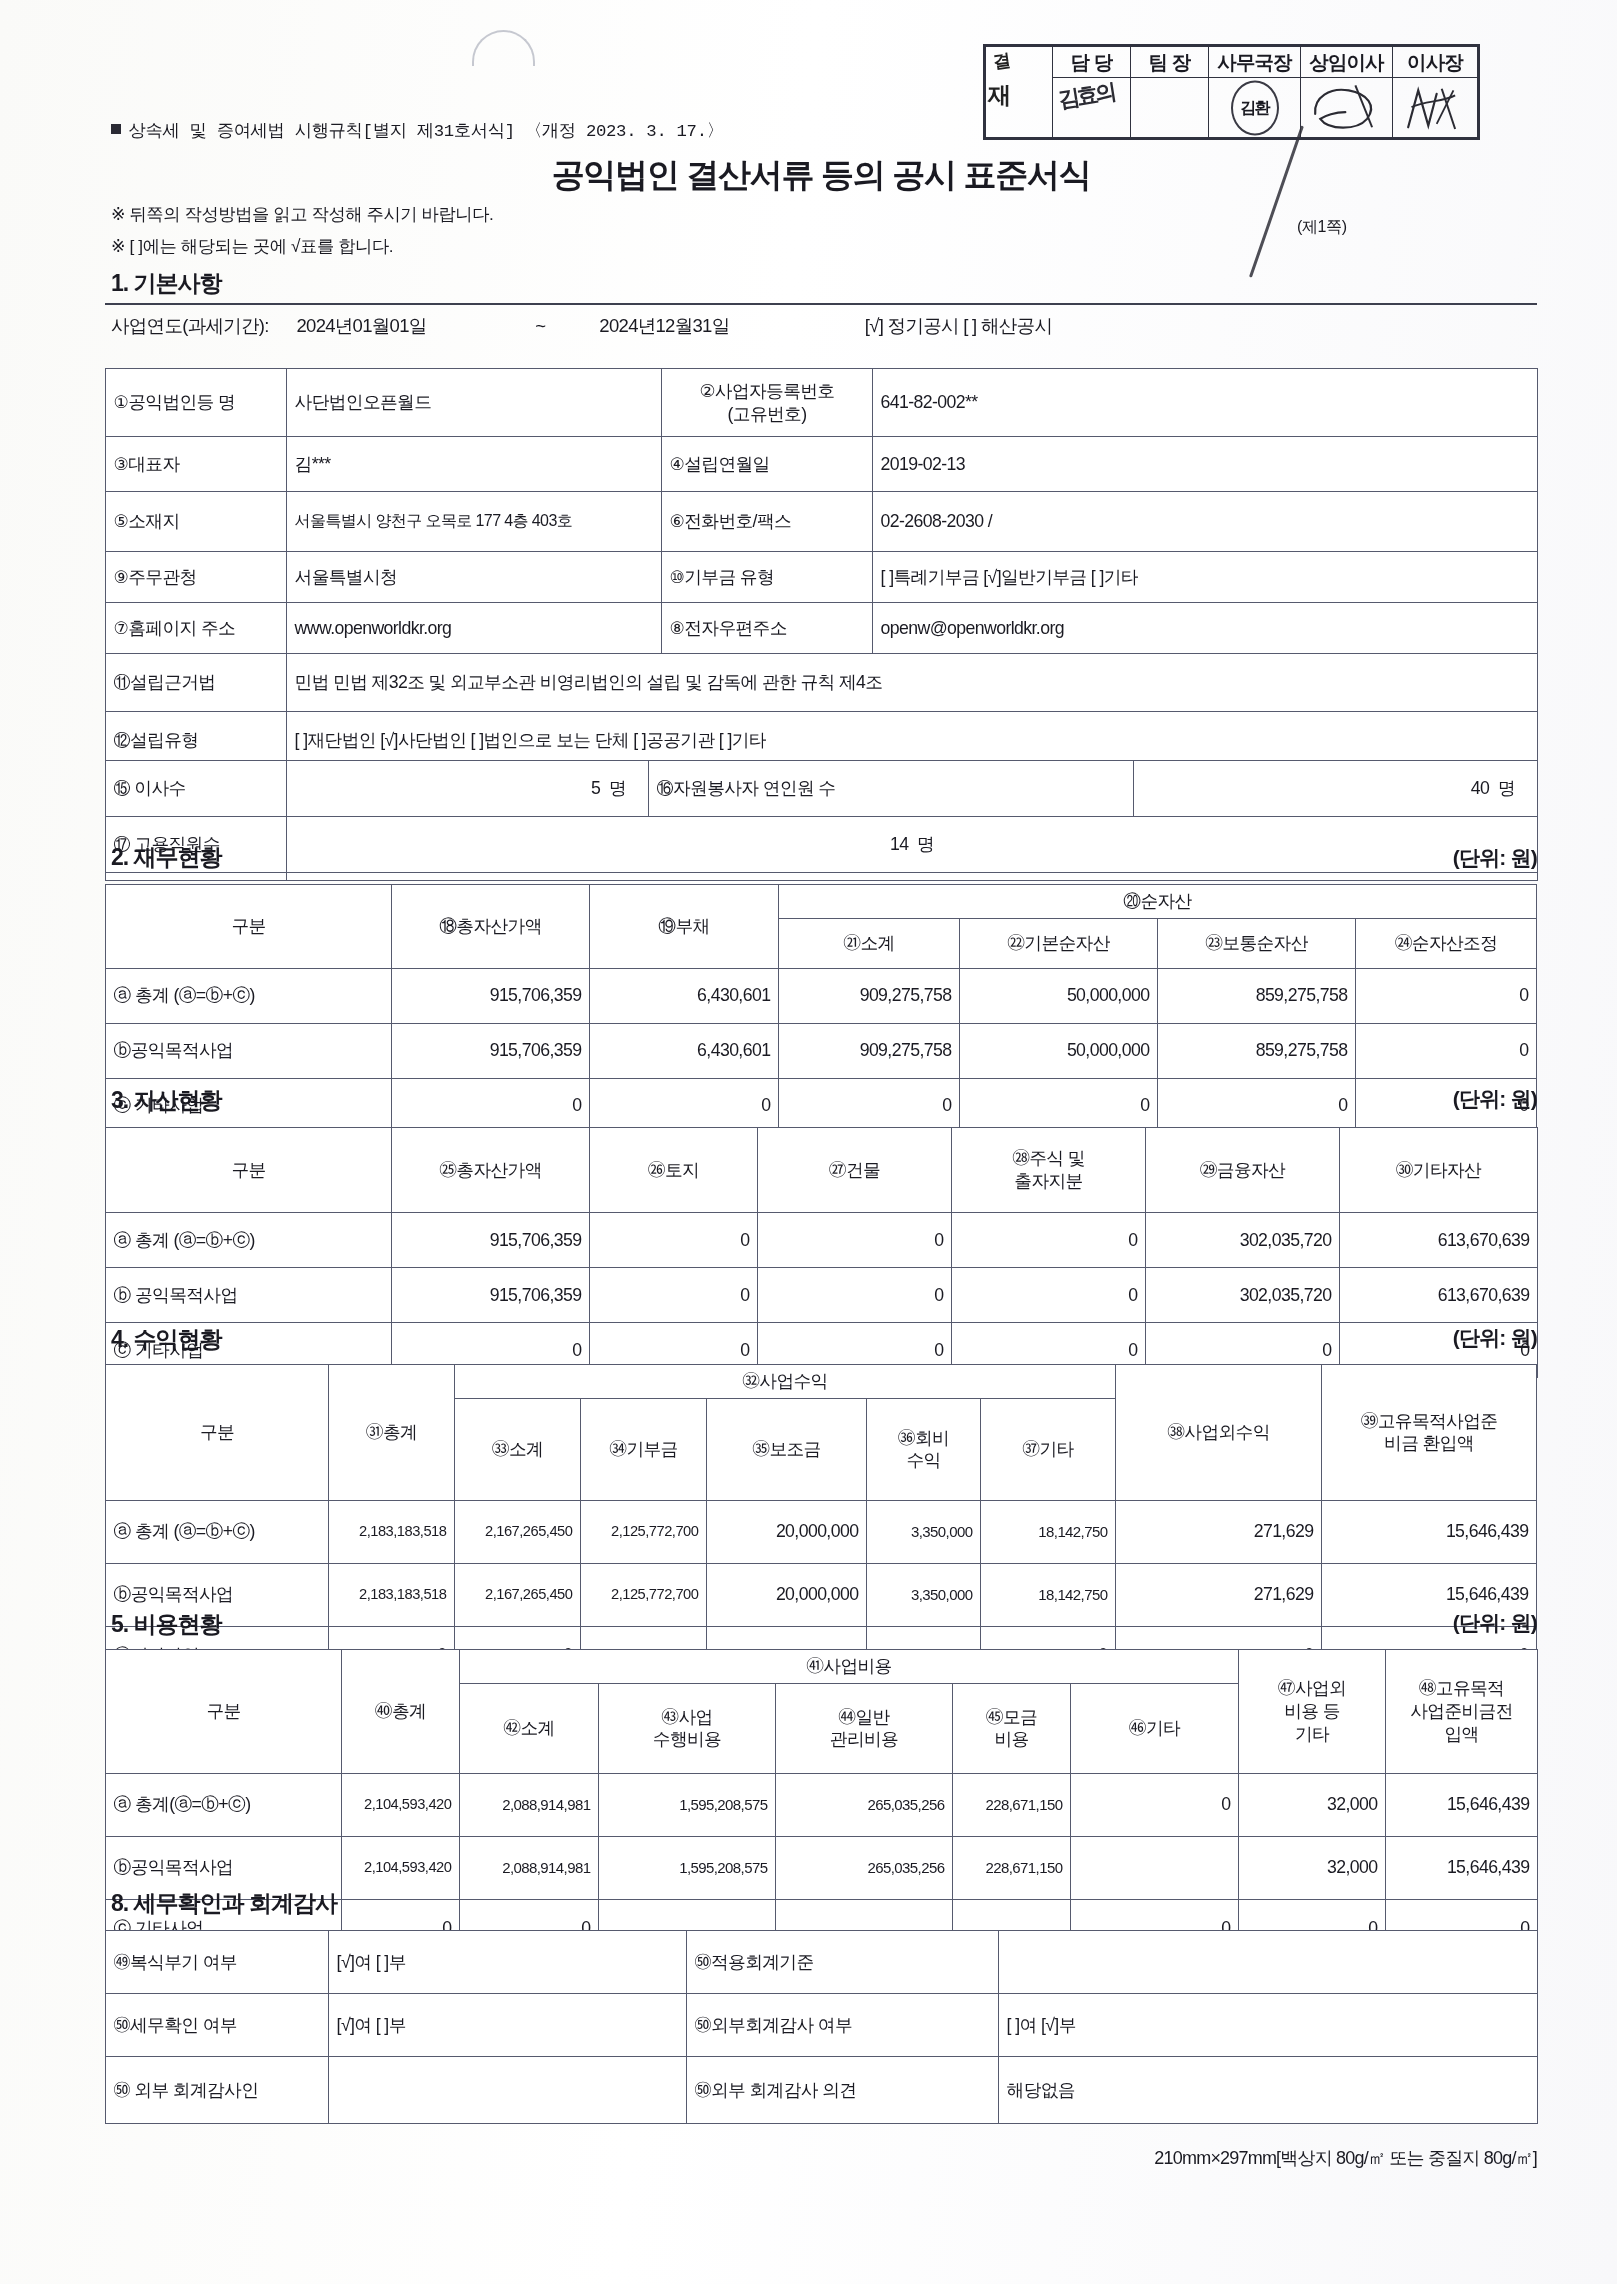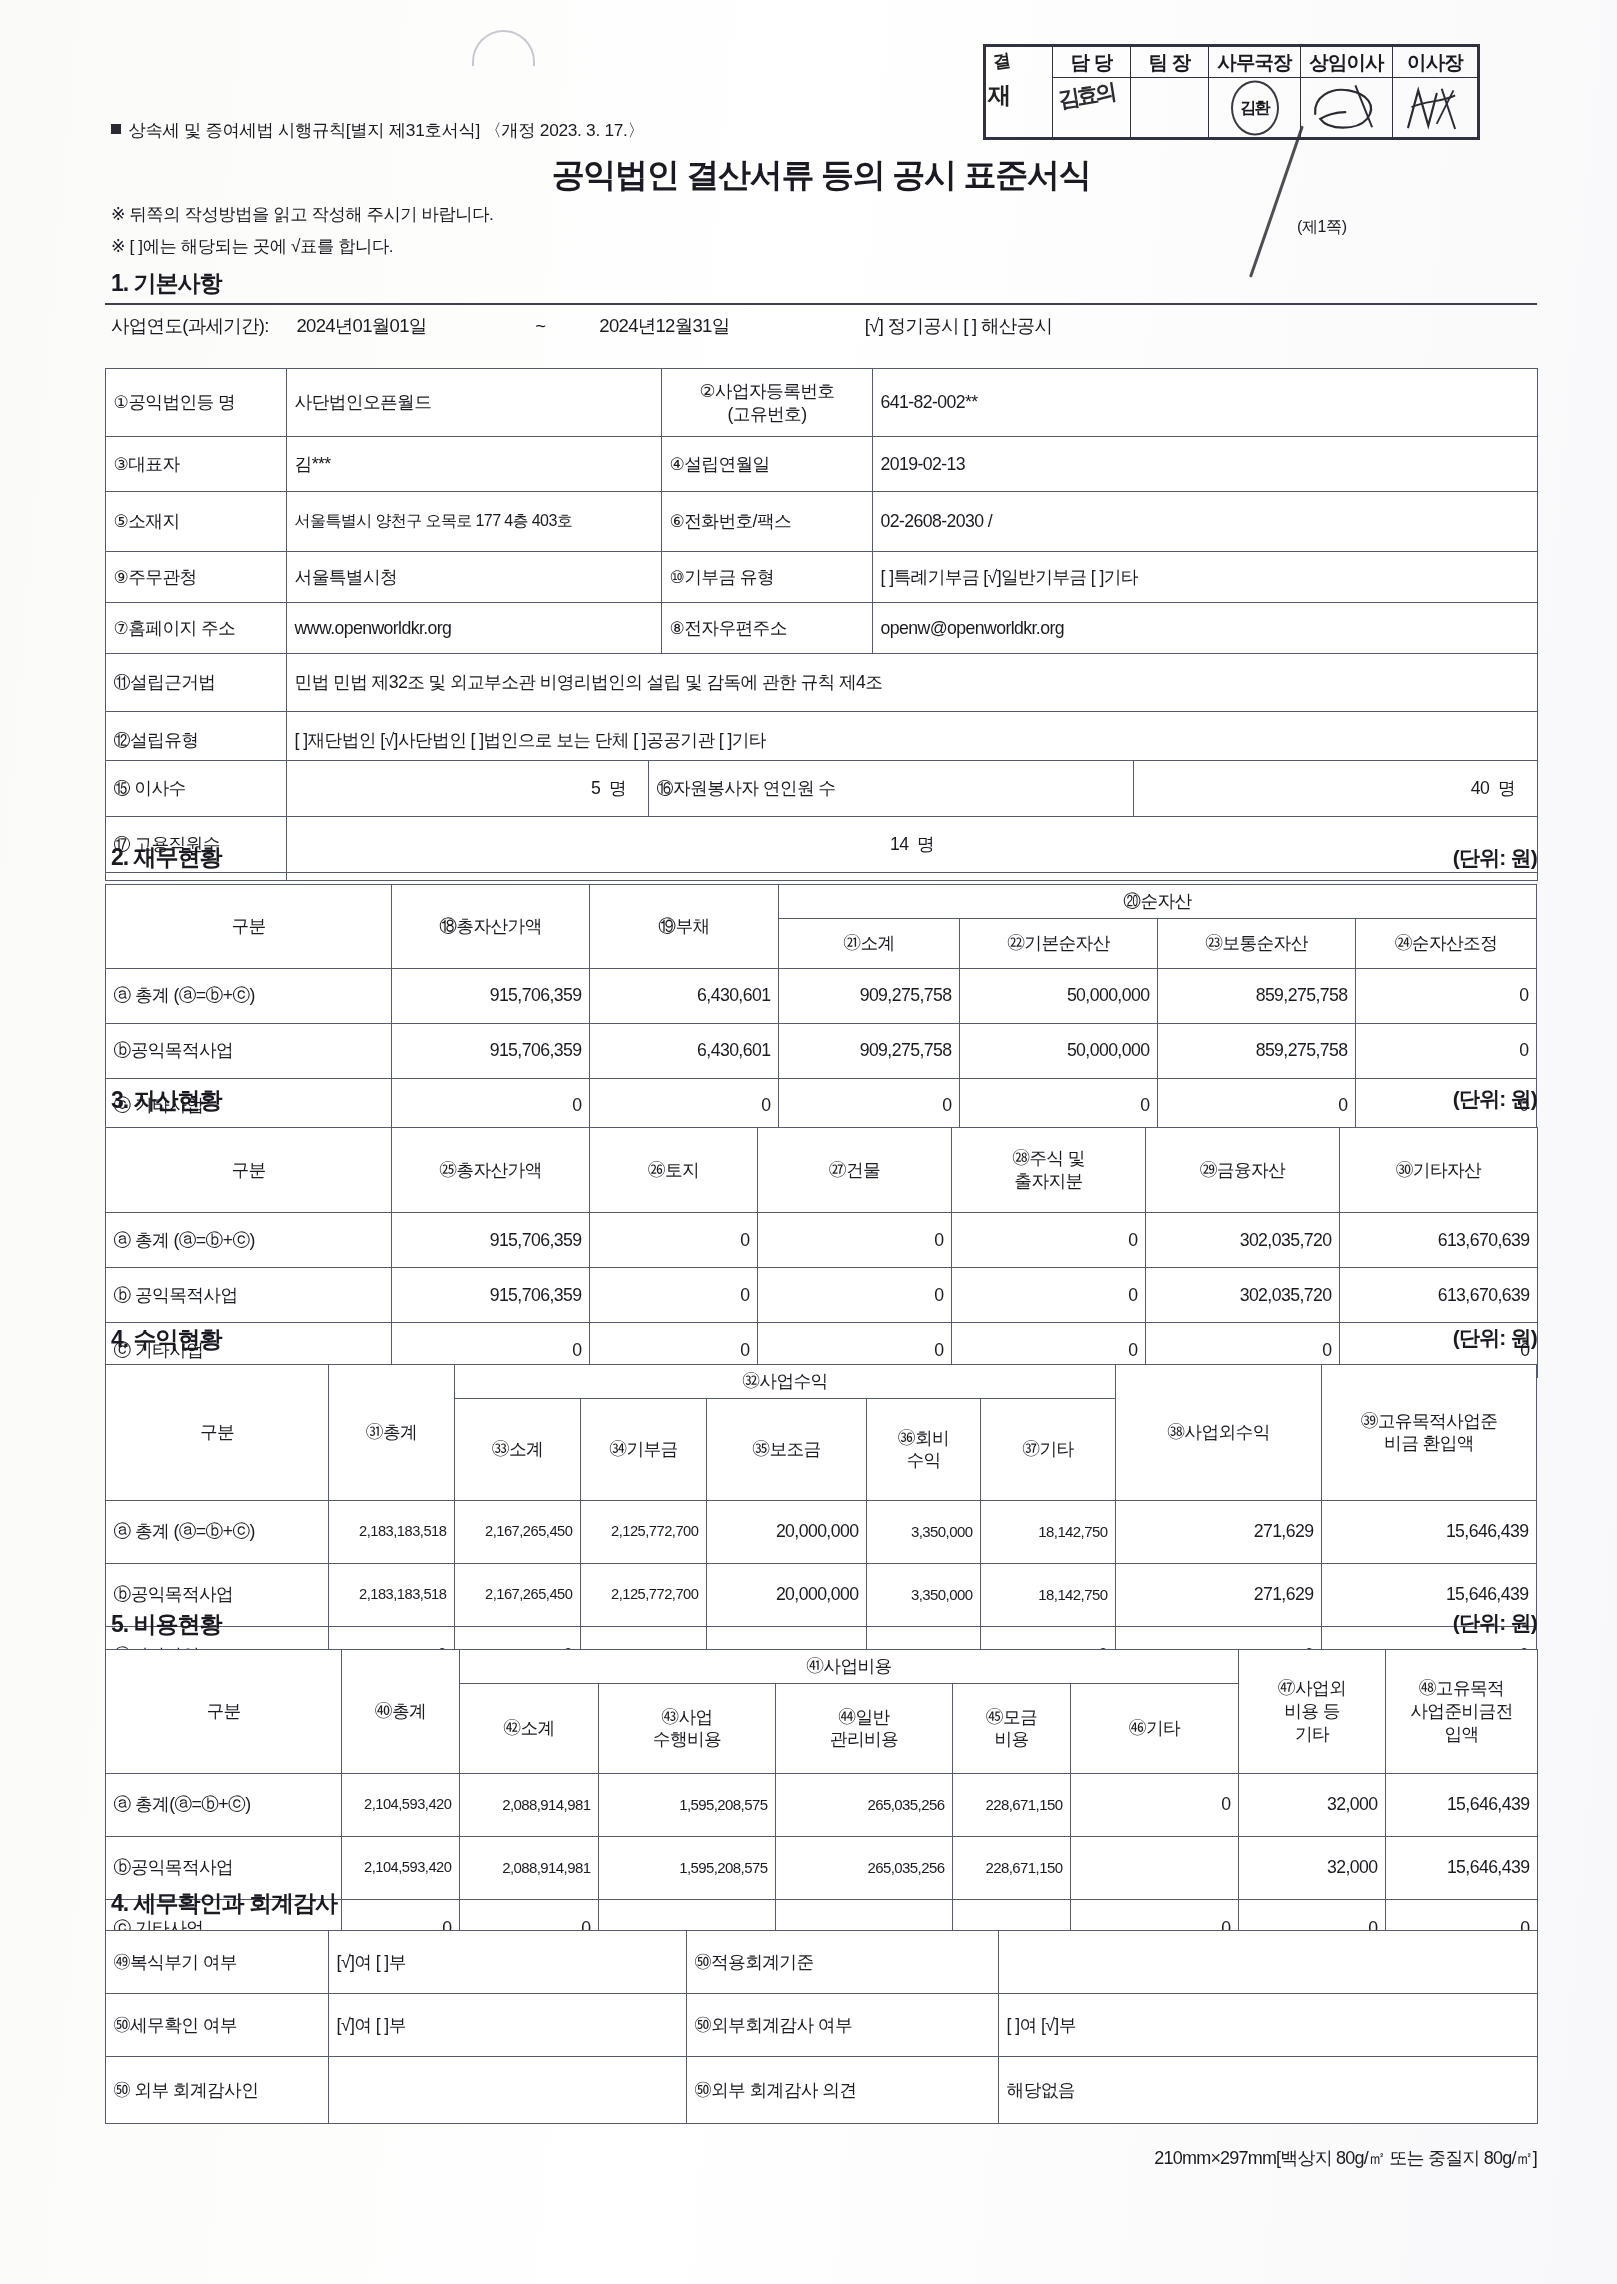--- a/index.html
+++ b/index.html
@@ -17,21 +17,21 @@
   
   .page:before{
     content:"";position:absolute;inset:0;
     background:linear-gradient(95deg,rgba(250,250,248,1) 0%,rgba(255,255,255,1) 45%,rgba(248,248,250,1) 100%);
     pointer-events:none;
   }
   .inner{position:absolute;left:105px;top:0;width:1432px;}
 
   
   .formref{
-    position:absolute;left:111px;top:118px;font-size:17.3px;letter-spacing:-0.3px;white-space:nowrap;
+    position:absolute;left:111px;top:118px;font-size:17.3px;letter-spacing:-0.3px;white-space:nowrap;font-family:Liberation Mono, monospace;
   }
   .formref .sq{display:inline-block;width:10px;height:10px;background:#2a2a34;margin-right:7.6px;vertical-align:1.7px;}
   .title{
     position:absolute;left:0;top:153px;width:1432px;text-align:center;
     font-size:33px;font-weight:bold;letter-spacing:-1.3px;white-space:nowrap;
   }
   .note1,.note2{position:absolute;left:111px;font-size:17.3px;letter-spacing:-0.4px;}
   .note1{top:202px;}
   .note2{top:234px;}
   .pagemark{position:absolute;left:1297px;top:217px;font-size:16px;letter-spacing:-0.4px;}
@@ -505,21 +505,21 @@
       <td class="num gray"></td>
       <td class="num gray"></td>
       <td class="num gray"></td>
       <td class="num">0</td>
       <td class="num">0</td>
       <td class="num">0</td>
     </tr>
   </tbody>
     </table>
 
-  <div class="sec" style="top:1888px;">4. 세무확인과 회계감사</div>
+  <div class="sec" style="top:1888px;">8. 세무확인과 회계감사</div>
 
   <table class="f" style="top:1930px;">
     <colgroup>
         <col style="width:223px">
         <col style="width:358px">
         <col style="width:312px">
         <col style="width:539px">
       </colgroup>
     <tbody>
         <tr class="thick">

